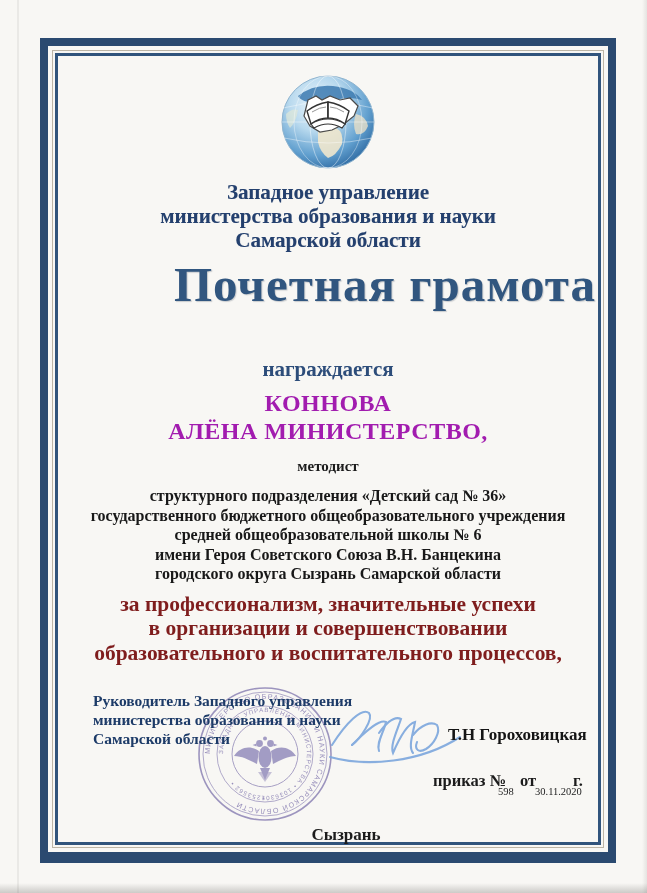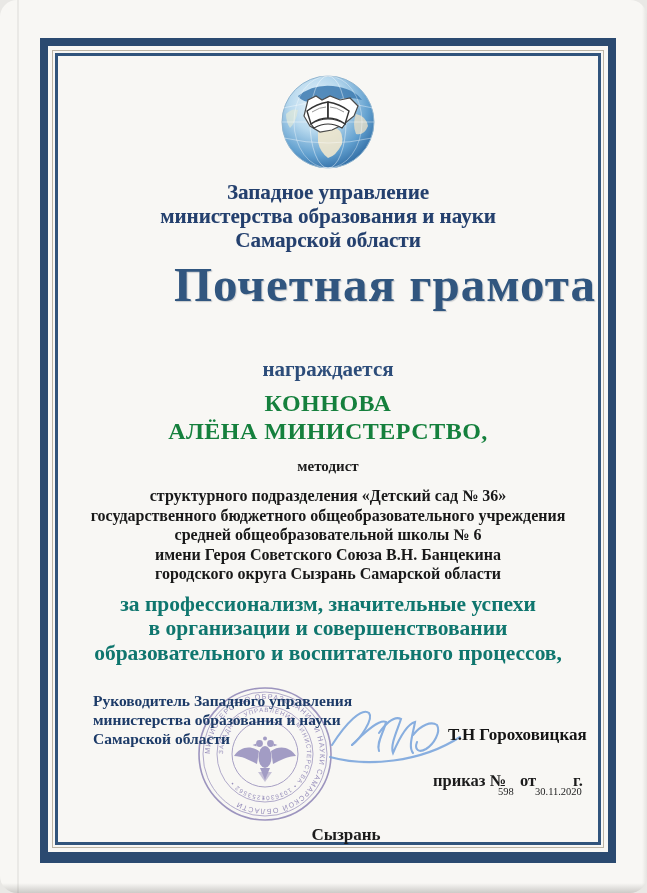--- a/index.html
+++ b/index.html
@@ -1,41 +1,41 @@
 <!DOCTYPE html>
 <html><head>
 <meta charset="utf-8">
 <style>
   * { margin:0; padding:0; box-sizing:border-box; }
   html,body { width:647px; height:893px; }
   body { font-family:"Liberation Serif","DejaVu Serif",serif; background:#e9e8e5; }
-  .page { position:relative; width:647px; height:893px; background:#f8f7f4; overflow:hidden;border-radius:17px; }
+  .page { position:relative; width:647px; height:893px; background:#f8f7f4; overflow:hidden; }
   .fold-line { position:absolute; left:17px; top:0; width:2px; height:100%; background:rgba(120,115,105,0.10); }
   .edge-shadow-bottom { position:absolute; left:0; bottom:0; width:100%; height:10px;
       background:linear-gradient(to bottom, rgba(0,0,0,0), rgba(90,88,84,0.28)); }
   .edge-shadow-right { position:absolute; right:0; top:0; width:5px; height:100%;
       background:linear-gradient(to right, rgba(0,0,0,0), rgba(90,88,84,0.12)); }
 
   .frame-thick { position:absolute; left:40px; top:38px; right:31px; bottom:30px;
       border:8px solid #2b4a70; border-bottom-width:11px; }
   .frame-mid { position:absolute; left:52px; top:50px; right:43px; bottom:45px; border:1px solid #bdb5a6; }
   .frame-thin { position:absolute; left:55px; top:53px; right:46px; bottom:48px; border:3px solid #31547c; }
 
   .content { position:absolute; left:60px; top:58px; right:51px; bottom:53px; text-align:center; color:#1c1c1c; }
 
   .logo { margin-top:16px; }
   .org-name { margin-top:6px; font-weight:bold; font-size:21px; line-height:24px; color:#24406e;
       text-shadow:0.4px 0.4px 0 rgba(36,64,110,0.25); }
   .cert-title { margin-top:2px; font-size:49px; line-height:62px; font-weight:bold; color:#31567f;
       letter-spacing:1px; text-shadow:1px 1px 1px rgba(60,70,90,0.25);text-align:right; }
   .award-label { margin-top:40px; font-size:21px; line-height:26px; font-weight:bold; color:#2d4d7a; }
-  .recipient { margin-top:8px; font-size:24px; line-height:27.5px; font-weight:bold; color:#15803d; letter-spacing:0.5px; }
+  .recipient { margin-top:8px; font-size:24px; line-height:27.5px; font-weight:bold; color:#a21caf; letter-spacing:0.5px; }
   .position { margin-top:12px; font-size:15px; line-height:18px; font-weight:bold; }
   .institution { margin-top:11px; font-size:16px; line-height:19.6px; font-weight:bold; color:#181818; }
-  .achievement { margin-top:8px; font-size:21.5px; line-height:24.5px; font-weight:bold; color:#0f766e; }
+  .achievement { margin-top:8px; font-size:21.5px; line-height:24.5px; font-weight:bold; color:#7f1d1d; }
 
   .sig-section { position:relative; margin-top:20px; height:130px; text-align:left; }
   .role { position:absolute; left:33px; top:6px; font-size:15.5px; line-height:19px; font-weight:bold; color:#1d3b68; }
   .stamp { position:absolute; left:130px; top:-6px; width:150px; height:150px; mix-blend-mode:multiply; opacity:0.88; }
   .signature-svg { position:absolute; left:268px; top:10px; }
   .signatory-name { position:absolute; left:388px; top:40px; font-size:17px; font-weight:bold; color:#141414; }
   .order-row { position:absolute; top:86px; left:0; width:100%; height:34px; font-weight:bold; }
   .order-label-prikaz { position:absolute; left:373px; top:0; font-size:16.5px; }
   .order-label-ot { position:absolute; left:460px; top:0; font-size:16.5px; }
   .order-label-g { position:absolute; left:513px; top:0; font-size:16.5px; }

